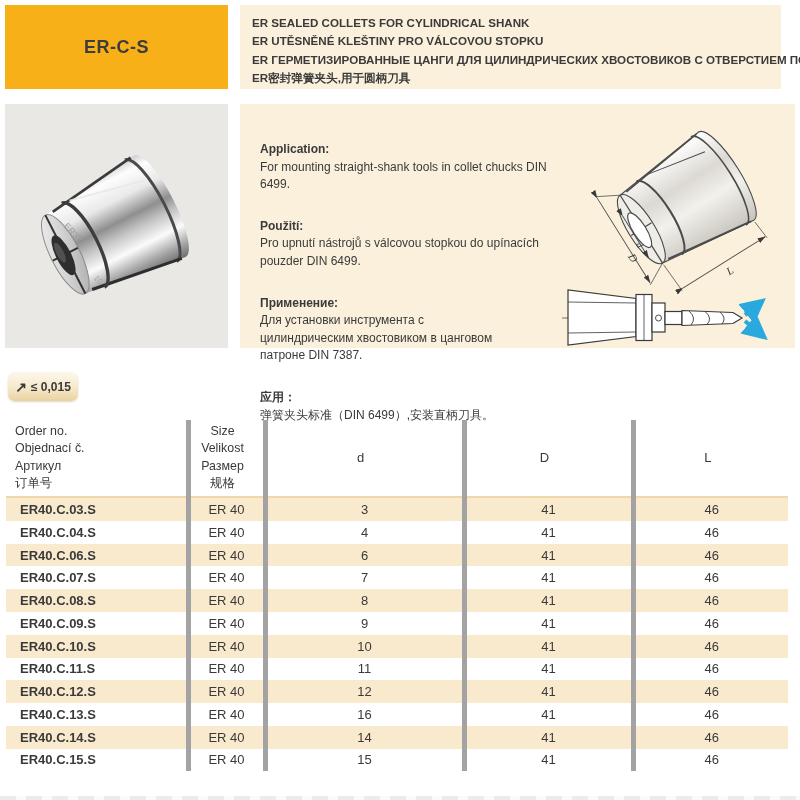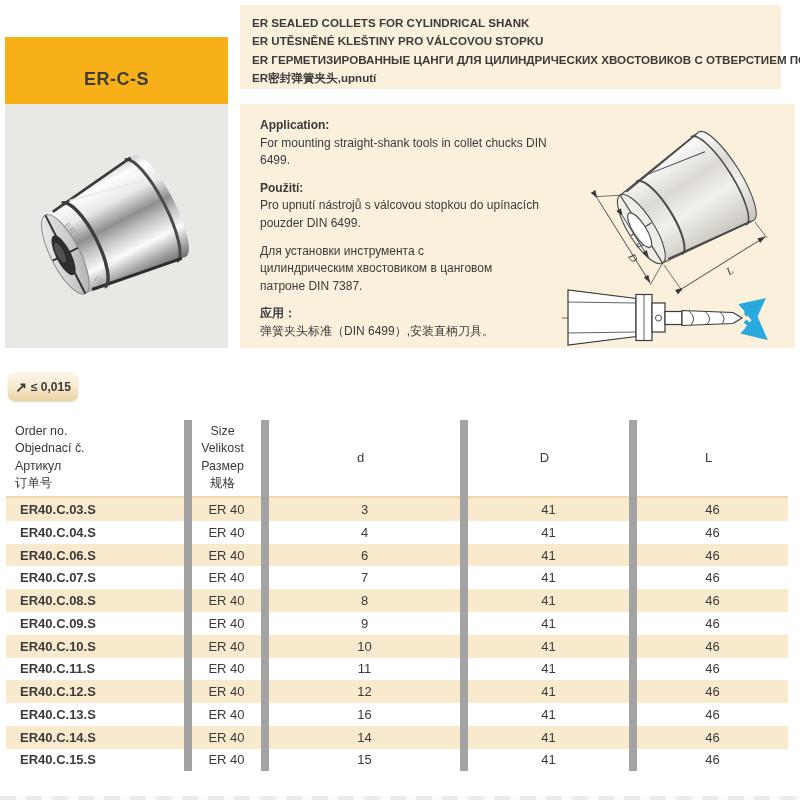--- a/index.html
+++ b/index.html
@@ -5,38 +5,38 @@
   html,body{margin:0;padding:0;}
   body{
     width:800px;height:800px;position:relative;overflow:hidden;
     background:#ffffff;color:#3a3a3a;
     font-family:"Liberation Sans",sans-serif;
   }
   
   .title-box{
     position:absolute;left:5px;top:5px;width:223px;height:84px;
     background:#F7B018;display:flex;align-items:center;justify-content:center;
-    font-weight:bold;font-size:18px;letter-spacing:.5px;color:#3c3c3c;margin-top:32px;
+    font-weight:bold;font-size:18px;letter-spacing:.5px;color:#3c3c3c;
   }
   .header-text{
     position:absolute;left:240px;top:5px;width:541px;height:84px;
     background:#FAF0DC;box-sizing:border-box;padding:9px 6px 0 12px;
     font-size:11.6px;font-weight:bold;line-height:18.4px;white-space:nowrap;
   }
   
   .photo-card{position:absolute;left:5px;top:104px;width:223px;height:244px;}
   .info-panel{
     position:absolute;left:240px;top:104px;width:555px;height:244px;
     background:#FAF0DC;
   }
   .app-text{
     position:absolute;left:20px;top:13px;width:300px;
     font-size:12px;line-height:17.6px;
   }
-  .app-section{margin-bottom:10px;}
+  .app-section{margin-bottom:10px;margin-top:24px;}
   .app-heading{font-weight:bold;}
   .drawing-svg{position:absolute;right:2px;top:0;width:235px;height:244px;}
   
   .badge{
     position:absolute;left:8px;top:372px;width:70px;height:29px;
     background:linear-gradient(180deg,#fdf8ec 0%,#f6e8ca 55%,#e9d2a0 100%);
     border-radius:7px;box-shadow:0 1px 2px rgba(120,90,30,.25);
     display:flex;align-items:center;justify-content:center;gap:4px;
     font-weight:bold;font-size:12px;color:#3a3a3a;
   }
@@ -47,21 +47,21 @@
   col.c-order{width:182px;} col.c-size{width:77px;}
   col.c-d{width:199px;} col.c-D{width:169px;} col.c-L{width:155px;}
   thead td{
     vertical-align:top;padding:3px 8px 4px 0;
     font-size:12.4px;line-height:17.3px;
     border-bottom:2px solid #eed7ab;
   }
   thead td.hd-order{text-align:left;padding-left:9px;}
   thead td.hd-size{text-align:center;}
   thead td.hd-dim{text-align:center;vertical-align:middle;font-size:13px;}
-  td.sep{border-left:8px solid #a3a3a3;}
+  td.sep{border-left:5px solid #a3a3a3;}
   tbody td{
     height:22.77px;padding:0;font-size:13px;text-align:center;color:#3a3a3a;
   }
   tbody td.cell-order{text-align:left;padding-left:14px;font-weight:bold;}
   tbody tr:nth-child(odd){background:#FAEACD;}
   tbody tr:nth-child(even){background:#ffffff;}
   
   .bottom-strip{
     position:absolute;left:0;top:796px;width:800px;height:4px;
     background:repeating-linear-gradient(90deg,#e3e3e3 0 16px,#f8f8f8 16px 26px);
@@ -72,21 +72,21 @@
 <body>
 
 <div class="title-box">
   <span>ER-C-S</span>
 </div>
 
 <div class="header-text">
   <div>ER SEALED COLLETS FOR CYLINDRICAL SHANK</div>
   <div>ER UTĚSNĚNÉ KLEŠTINY PRO VÁLCOVOU STOPKU</div>
   <div>ER ГЕРМЕТИЗИРОВАННЫЕ ЦАНГИ ДЛЯ ЦИЛИНДРИЧЕСКИХ ХВОСТОВИКОВ С ОТВЕРСТИЕМ ПОД СОЖ</div>
-  <div>ER密封弹簧夹头,upnutí</div>
+  <div>ER密封弹簧夹头,用于圆柄刀具</div>
 </div>
 
 <svg class="photo-card" viewBox="0 0 223 244" xmlns="http://www.w3.org/2000/svg">
   <defs>
     <linearGradient id="pgBody" x1="0" y1="0" x2="0" y2="1">
       <stop offset="0" stop-color="#cfcfcf"></stop>
       <stop offset="0.10" stop-color="#fdfdfd"></stop>
       <stop offset="0.28" stop-color="#e9e9e9"></stop>
       <stop offset="0.46" stop-color="#8f8f8f"></stop>
       <stop offset="0.58" stop-color="#c4c4c4"></stop>
@@ -123,20 +123,21 @@
     <div class="app-section">
       <div class="app-heading">Application:</div>
       <div>For mounting straight-shank tools in collet chucks DIN 6499.</div>
     </div>
     <div class="app-section">
       <div class="app-heading">Použití:</div>
       <div>Pro upnutí nástrojů s válcovou stopkou do upínacích</div>
       <div>pouzder DIN 6499.</div>
     </div>
     <div class="app-section">
+      <div class="app-heading">Применение:</div>
       <div>Для установки инструмента с</div>
       <div>цилиндрическим хвостовиком в цанговом</div>
       <div>патроне DIN 7387.</div>
     </div>
     <div class="app-section">
       <div class="app-heading">应用：</div>
       <div>弹簧夹头标准（DIN 6499）,安装直柄刀具。</div>
     </div>
   </div>
 

